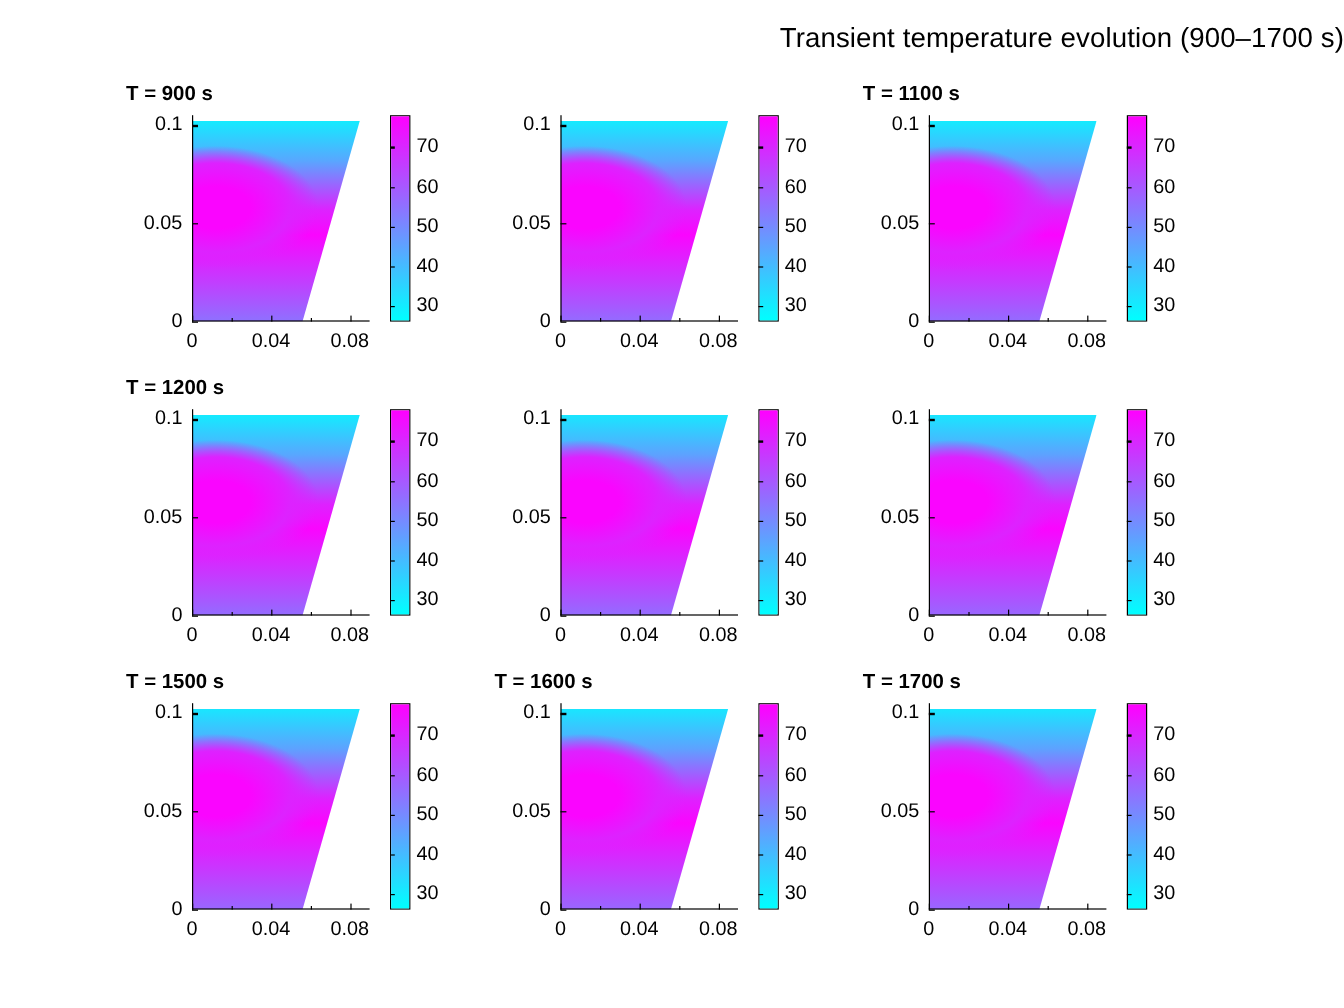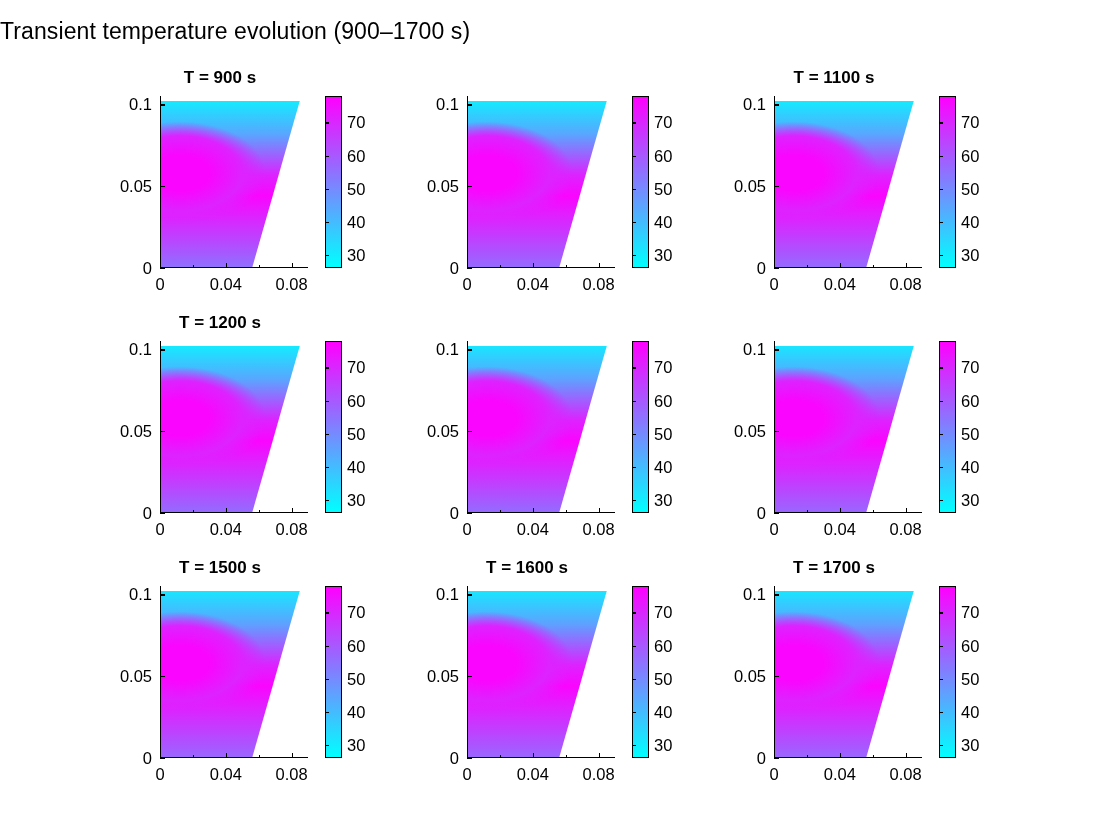--- a/index.html
+++ b/index.html
@@ -1,24 +1,24 @@
 <!DOCTYPE html>
 <html><head>
 <meta charset="utf-8">
 <style>
   html,body{margin:0;padding:0;background:#ffffff;}
   body{width:1120px;height:840px;overflow:hidden;
        font-family:"Liberation Sans",sans-serif;color:#000;}
   #fig{position:relative;width:1120px;height:840px;}
 
-  .fig-title{position:absolute;left:0;top:18px;width:1120px;text-align:left;
+  .fig-title{position:absolute;left:0;top:18px;width:1120px;text-align:right;
              font-size:23px;font-weight:400;color:#000;letter-spacing:.1px;}
 
   .panel{position:absolute;width:310px;height:250px;}
-  .panel-title{position:absolute;left:0;top:0;width:230px;text-align:center;
+  .panel-title{position:absolute;left:0;top:0;width:230px;
                font-size:17px;font-weight:bold;color:#000;}
 
   
   .axes{position:absolute;left:55px;top:28px;width:148px;height:172px;}
   .axes-frame{position:absolute;left:0;top:0;width:100%;height:100%;
               border-left:1.6px solid #000;border-bottom:1.6px solid #000;
               box-sizing:border-box;}
   .patch-wrap{position:absolute;left:0;top:0;width:100%;height:100%;overflow:hidden;}
   .patch{position:absolute;left:0;top:0;width:100%;height:100%;}
 

